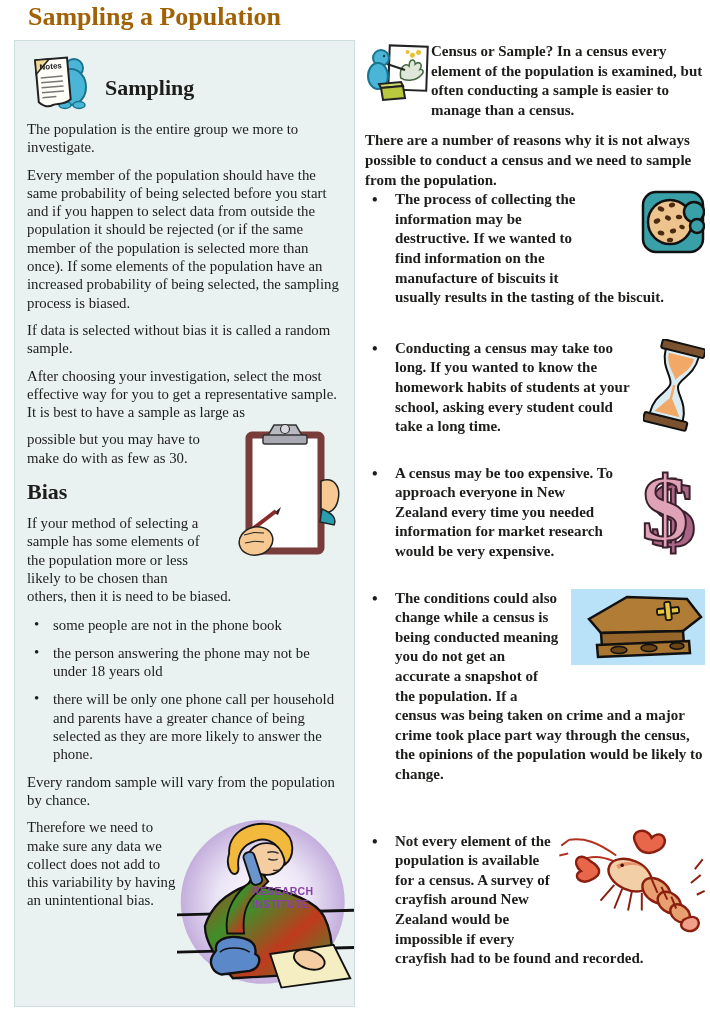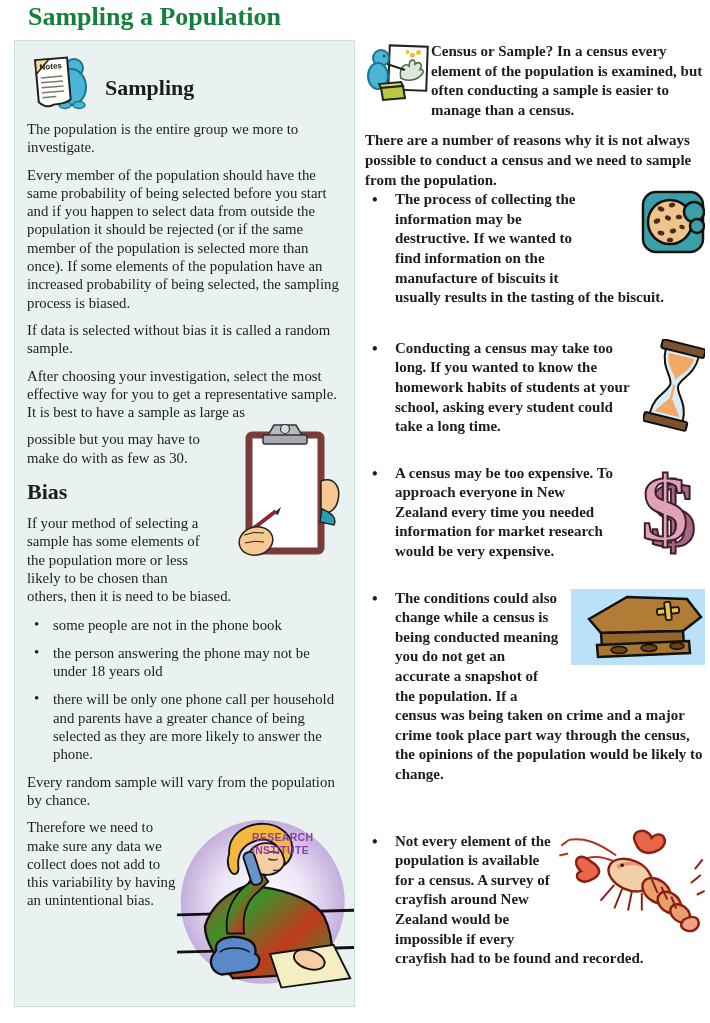--- a/index.html
+++ b/index.html
@@ -1,34 +1,34 @@
 <!DOCTYPE html>
 <html><head>
 <meta charset="utf-8">
 <style>
   html,body{margin:0;padding:0;background:#fff;}
   .page{position:relative;width:710px;height:1023px;background:#fff;overflow:hidden;
         font-family:"Liberation Serif","DejaVu Serif",serif;color:#1d1d1b;}
-  .title{position:absolute;left:28px;top:2px;margin:0;font-size:26px;font-weight:700;color:#15803d;}
+  .title{position:absolute;left:28px;top:2px;margin:0;font-size:26px;font-weight:700;color:#a16207;}
   
   .left-panel{position:absolute;left:14px;top:40px;width:341px;height:967px;box-sizing:border-box;
         background:#e9f2f1;border:1px solid #ccdfdf;padding:8px 12px;overflow:hidden;}
   .left-panel p{margin:9px 0 0 0;font-size:14.8px;line-height:18.3px;}
   .panel-header{display:flex;align-items:center;gap:14px;margin:2px 0 2px 0;}
   .panel-header h2{margin:14px 0 0 0;font-size:22px;font-weight:700;}
   .bias-h{margin:12px 0 2px 0;font-size:22px;font-weight:700;}
   .zone{display:flow-root;}
   .fl{float:right;display:flex;justify-content:flex-end;align-items:flex-start;}
   .clipboard-wrap{width:138px;height:158px;}
   .lady-wrap{width:165px;height:186px;}
   .lady-wrap svg{margin:-2px -12px 0 0;}
   .lbullet{position:relative;padding-left:26px;margin-top:10px;}
   .lbullet p{margin:0;}
   .lbullet::before{content:"\2022";position:absolute;left:7px;top:0;font-size:15px;}
-  .research-label{position:absolute;right:20px;top:790px;width:82px;z-index:2;
+  .research-label{position:absolute;right:20px;top:844px;width:82px;z-index:2;
         font-family:"Liberation Sans","DejaVu Sans",sans-serif;font-weight:700;font-size:10.5px;
         line-height:1.2;color:#8b3fa8;letter-spacing:.3px;}
   
   .right-col{position:absolute;left:365px;top:42px;width:340px;
         font-weight:700;font-size:15px;line-height:19.6px;}
   .right-col p{margin:0;}
   .intro-row{display:flex;align-items:flex-start;}
   .intro-row .itext{flex:1;}
   .intro-p{margin-top:11px !important;}
   .rbullet{position:relative;padding-left:30px;}

